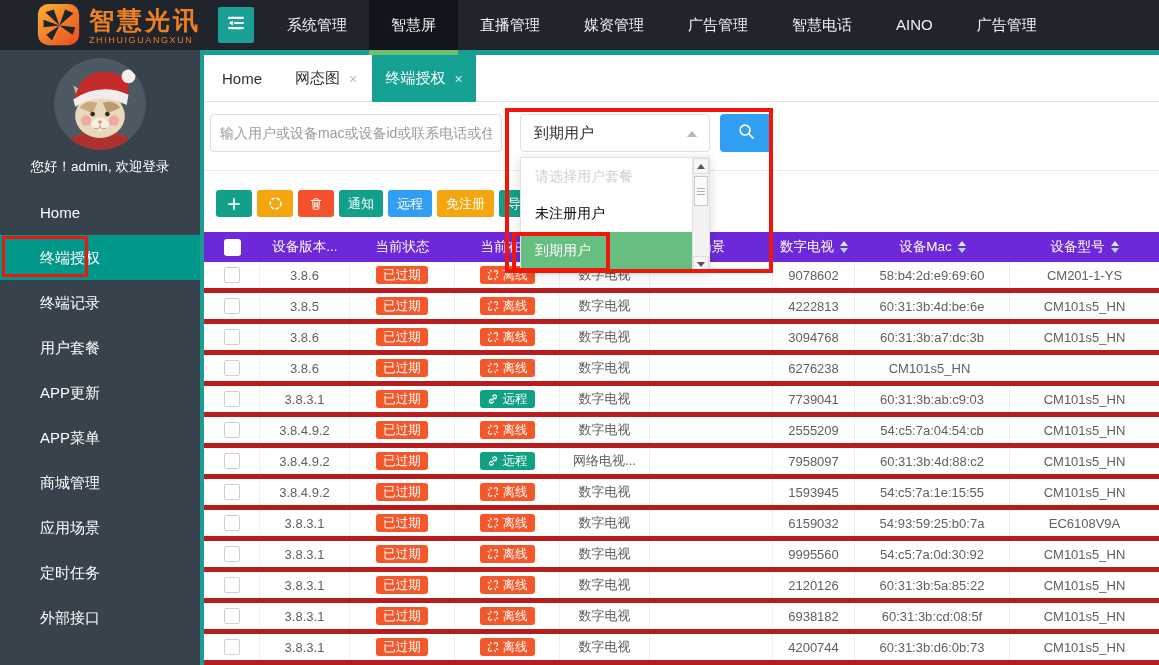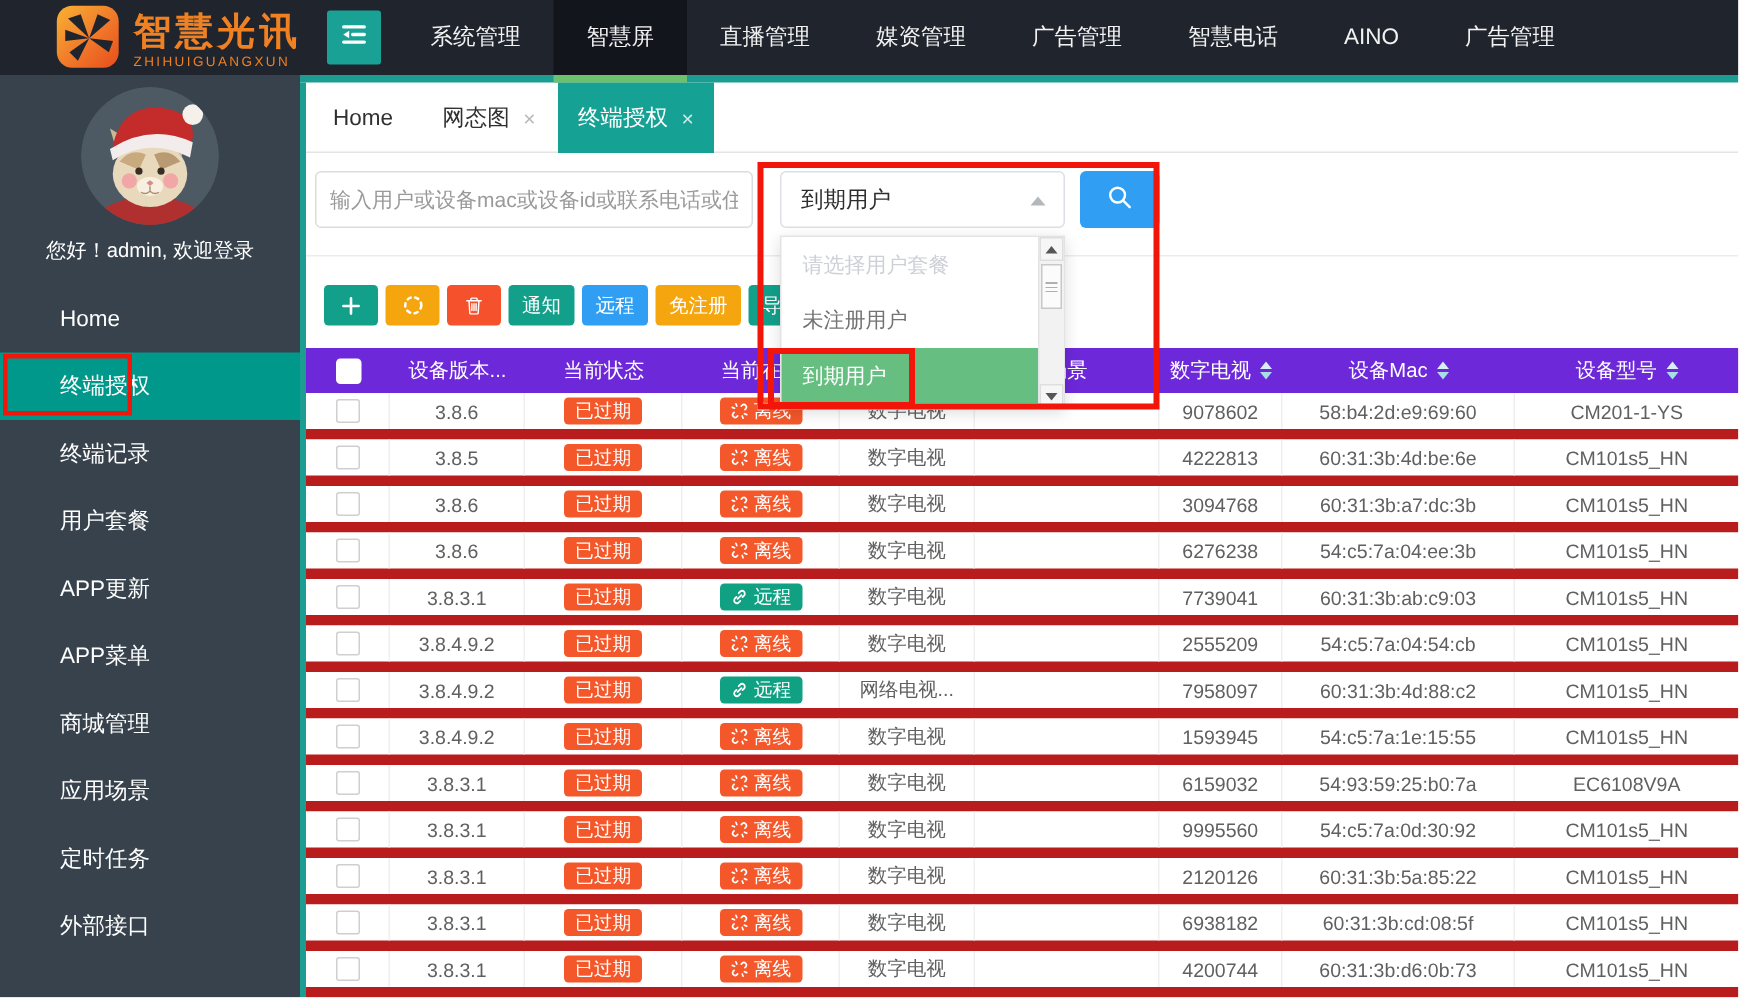--- a/index.html
+++ b/index.html
@@ -53,33 +53,33 @@
   .tbtn.red{background:#f4512c;}
   .tbtn.blue{background:#2f9ef3;}
 
   
   .table{position:absolute;left:204px;top:232px;width:955px;z-index:6;}
   .thead{display:flex;height:30px;background:#6d28d9;}
   .th{display:flex;align-items:center;justify-content:center;gap:6px;color:#fff;font-size:13.5px;}
   .sort{display:inline-flex;flex-direction:column;gap:2px;cursor:pointer;}
   .s-up{width:0;height:0;border-left:4px solid transparent;border-right:4px solid transparent;border-bottom:5px solid #d8eef3;}
   .s-dn{width:0;height:0;border-left:4px solid transparent;border-right:4px solid transparent;border-top:5px solid #a8dcE8;border-top-color:#a8dce8;}
-  .trow{display:flex;height:31px;border-bottom:7px solid #b91c1c;background:#fff;}
+  .trow{display:flex;height:31px;border-bottom:5px solid #b91c1c;background:#fff;}
   .td{display:flex;align-items:center;justify-content:center;font-size:13px;color:#606060;border-right:1px solid #efefef;overflow:hidden;white-space:nowrap;}
   .td:last-child{border-right:none;}
   .row-check{width:16px;height:16px;border:1px solid #cfcfcf;border-radius:2px;background:#fff;cursor:pointer;}
   .head-check{width:17px;height:17px;border-radius:3px;background:#fff;cursor:pointer;}
   .badge{display:inline-flex;align-items:center;gap:4px;padding:3px 7px;border-radius:3px;color:#fff;font-size:12.5px;line-height:1;}
   .badge.orange{background:#f4582a;}
   .badge.green{background:#10a183;}
 
   
   .dd-panel{position:absolute;left:520px;top:157px;width:190px;height:116px;background:#fff;border:1px solid #e3e3e3;box-shadow:0 2px 10px rgba(0,0,0,.14);z-index:40;}
   .dd-opts{position:absolute;left:0;top:0;right:17px;bottom:0;}
-  .dd-opt{height:37px;line-height:37px;padding-left:14px;font-size:14px;color:#737373;cursor:pointer;white-space:nowrap;overflow:hidden;}
+  .dd-opt{height:37px;line-height:37px;padding-left:14px;font-size:14px;color:#000000;cursor:pointer;white-space:nowrap;overflow:hidden;}
   .dd-opt.muted{color:#cdd0d6;}
   .dd-opt.selected{background:#66bf80;color:#fff;}
   .dd-scroll{position:absolute;top:0;right:0;bottom:0;width:17px;background:#f2f2f2;border-left:1px solid #e4e4e4;}
   .dd-btn{position:absolute;left:0;width:16px;height:16px;background:#f6f6f6;border:1px solid #dedede;display:flex;align-items:center;justify-content:center;cursor:pointer;}
   .dd-btn.up{top:0;}
   .dd-btn.down{bottom:0;}
   .tri-up{width:0;height:0;border-left:4px solid transparent;border-right:4px solid transparent;border-bottom:5px solid #565656;}
   .tri-dn{width:0;height:0;border-left:4px solid transparent;border-right:4px solid transparent;border-top:5px solid #565656;}
   .dd-thumb{position:absolute;left:1px;top:18px;width:14px;height:30px;background:#fbfbfb;border:1px solid #c8c8c8;cursor:grab;display:flex;align-items:center;justify-content:center;}
   .grip{width:8px;height:7px;background:repeating-linear-gradient(to bottom,#b0b0b0 0 1px,transparent 1px 3px);}
@@ -402,21 +402,20 @@
                     <path d="M1.6 4.8l2 .8M4.8 1.6l.8 2M14.4 11.2l-2-.8M11.2 14.4l-.8-2"></path>
                   </g>
                 </svg>
               </span>
               <span>离线</span>
             </span>
           </div>
           <div class="td" style="width: 90px;">数字电视</div>
           <div class="td" style="width: 123px;"></div>
           <div class="td" style="width: 82px;">6276238</div>
-          <div class="td" style="width: 155px;">54:c5:7a:04:ee:3b</div>
           <div class="td" style="width: 149px;">CM101s5_HN</div>
         </div>
         <div class="trow">
           <div class="td" style="width: 56px;">
             <span class="row-check"></span>
           </div>
           <div class="td" style="width: 90px;">3.8.3.1</div>
           <div class="td" style="width: 105px;">
             <span class="badge orange">已过期</span>
           </div>

